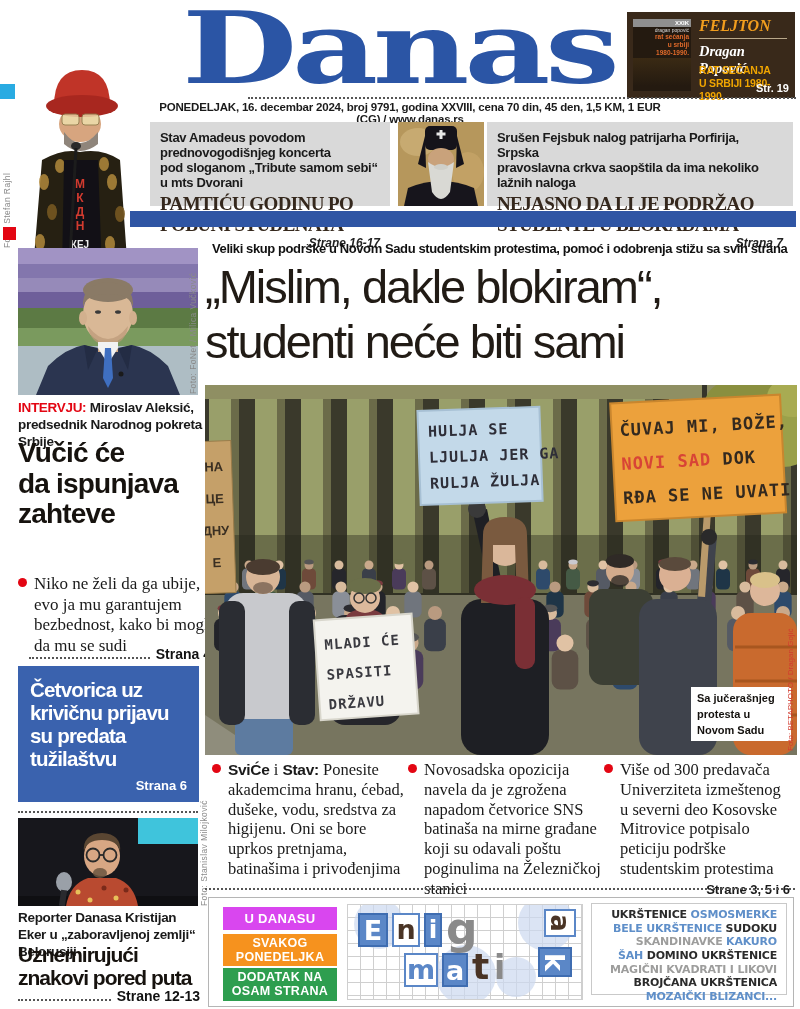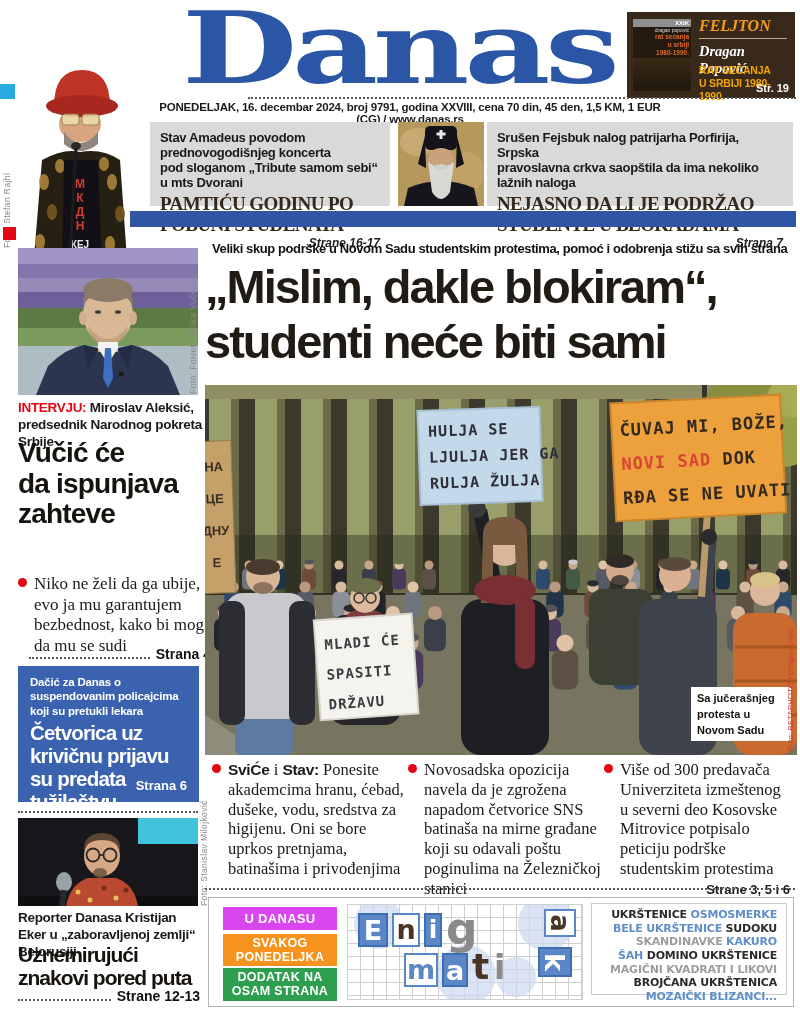--- a/index.html
+++ b/index.html
@@ -22,21 +22,21 @@
   #felj-cover .cline{color:#e06a2a;font-size:6.5px;font-weight:bold;text-align:right;line-height:1.2;padding-right:2px;}
   #felj-cover .cauthor{color:#ddd;font-size:5px;text-align:right;padding-right:2px;}
   
   .brief{background:#d9d9d9;padding:8px 10px;}
   .brief .kick{font-size:13px;font-weight:bold;line-height:1.16;color:#1a1a1a;letter-spacing:-.3px;}
   .brief .head{font-family:"Liberation Serif",serif;font-weight:bold;font-size:19px;line-height:1.07;color:#35281d;letter-spacing:-.6px;margin-top:4px;}
   .brief .pref{font-style:italic;font-weight:bold;font-size:12px;color:#222;text-align:right;margin-top:1px;}
   #bluebar{background:#2f55a4;}
   
   #lead-kick{font-size:13px;font-weight:bold;letter-spacing:-.4px;white-space:nowrap;color:#111;}
-  .lead-hl{font-size:47px;font-weight:bold;letter-spacing:-2px;line-height:55px;color:#211b15;white-space:nowrap;}
+  .lead-hl{font-size:47px;font-weight:normal;letter-spacing:-2px;line-height:55px;color:#211b15;white-space:nowrap;}
   
   .sb-kick{font-size:13.5px;font-weight:bold;line-height:1.25;letter-spacing:-.3px;color:#1a1a1a;}
   .red{color:#e30613;margin-top:16px;}
   .sb-hl{font-size:28px;font-weight:bold;letter-spacing:-.8px;line-height:1.09;color:#16120e;}
   .serifTxt{font-family:"Liberation Serif",serif;font-size:17px;line-height:1.22;color:#1a1a1a;}
   .bullet-dot{display:inline-block;width:9px;height:9px;border-radius:50%;background:#e30613;margin-right:7px;position:relative;top:-2px;}
   .hang{padding-left:16px;text-indent:-16px;}
   .leader{display:flex;align-items:flex-end;}
   .leader .dots{flex:1;border-bottom:2px dotted #555;margin:0 6px 3px 0;}
   .pageref{font-weight:bold;font-size:14px;color:#111;white-space:nowrap;}
@@ -211,21 +211,20 @@
   </div>
   <div class="abs serifTxt hang" style="left:18px;top:574px;width:186px;">
     <span class="bullet-dot"></span><span>Niko ne želi da ga ubije, evo ja mu garantujem bezbednost, kako bi moglo da mu se sudi</span>
   </div>
   <div class="abs leader" style="left:29px;top:646px;width:182px;">
     <span class="dots"></span>
       <span class="pageref">Strana 4</span>
   </div>
 
   <div class="abs" id="bluebox" style="left:18px;top:666px;width:157px;height:118px;">
-    <div class="kick">Dačić za Danas o suspendovanim policajcima koji su pretukli lekara</div>
     <div class="hl">
       <div>Četvorica uz</div>
       <div>krivičnu prijavu</div>
       <div>su predata</div>
       <div>tužilaštvu</div>
     </div>
     <div class="pg">Strana 6</div>
   </div>
 
   <div class="abs dotline" style="left:18px;top:811px;width:180px;"></div>

